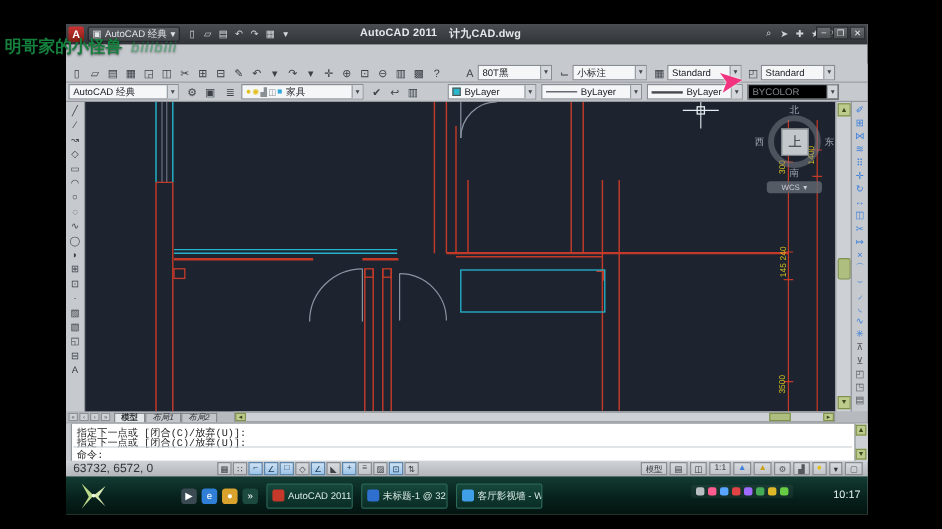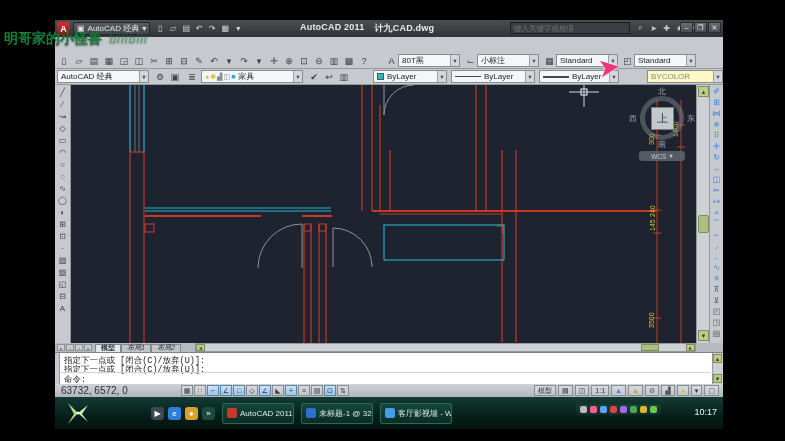--- a/index.html
+++ b/index.html
@@ -26,21 +26,21 @@
   .menu-item{color:#f2f4f6;font-size:8.5px;padding:1px 5px;}
   .docbtns{position:absolute;right:2px;top:2px;display:flex;gap:1px;}
   .docbtns .wb{width:12px;height:10px;background:#84888d;border:1px solid #55585c;color:#f0f2f4;font-size:6px;display:flex;align-items:center;justify-content:center;}
 
   
   .tbrow{left:0;width:668px;height:16px;background:#c6cacf;border-bottom:1px solid #94989d;}
   .ticons{position:absolute;left:2px;top:1px;display:flex;gap:1px;}
   .ico{display:inline-flex;align-items:center;justify-content:center;width:14px;height:13px;font-size:9px;color:#3c4147;border:1px solid transparent;border-radius:2px;background:transparent;}
   .dd{position:absolute;top:1px;display:flex;align-items:center;background:#f4f6f8;border:1px solid #888d93;height:13px;font-size:8px;color:#1a1d20;padding-left:3px;}
   .dd .car{margin-left:auto;width:9px;height:11px;background:#d3d7db;border-left:1px solid #9aa0a6;font-size:5.5px;display:flex;align-items:center;justify-content:center;color:#45494e;}
-  .dd.dis{background:#fef9c3;color:#82868b;margin-left:24px;}
+  .dd.dis{background:#000000;color:#82868b;}
   .ddicon{position:absolute;top:1px;width:13px;height:13px;font-size:9px;color:#3c4147;display:flex;align-items:center;justify-content:center;}
   .sw{width:7px;height:7px;margin-right:3px;border:1px solid #555;}
   .ltline{display:inline-block;width:26px;height:1px;background:#45494e;margin-right:3px;}
 
   
   .mainarea{left:0;top:65px;width:668px;height:258px;background:#9aa0a6;}
   .strip{position:absolute;top:0;height:258px;background:#c6cacf;display:flex;flex-direction:column;align-items:center;padding-top:1px;}
   .strip .ico{width:13px;height:12px;font-size:8px;}
   .canvas{position:absolute;left:16px;top:0;width:625px;height:258px;background:#1d2430;overflow:hidden;}
   .vscroll{position:absolute;left:641px;top:0;width:13px;height:258px;background:#cdd1d5;border-left:1px solid #94989d;}
@@ -127,21 +127,20 @@
           <span class="ico">▤</span>
           <span class="ico">↶</span>
           <span class="ico">↷</span>
           <span class="ico">▦</span>
           <span class="ico">▾</span>
         </div>
       <div class="wtitle">
         <span>AutoCAD 2011</span>
         <span>计九CAD.dwg</span>
       </div>
-      <input class="search" readonly="" placeholder="键入关键字或短语" style="">
       <div class="infoicons" id="infoicons">
           <span class="ico">⌕</span>
           <span class="ico">➤</span>
           <span class="ico">✚</span>
           <span class="ico">★</span>
           <span class="ico">?</span>
         </div>
       <div class="winbtns" id="winbtns">
           <div class="wb">–</div>
           <div class="wb">❐</div>

